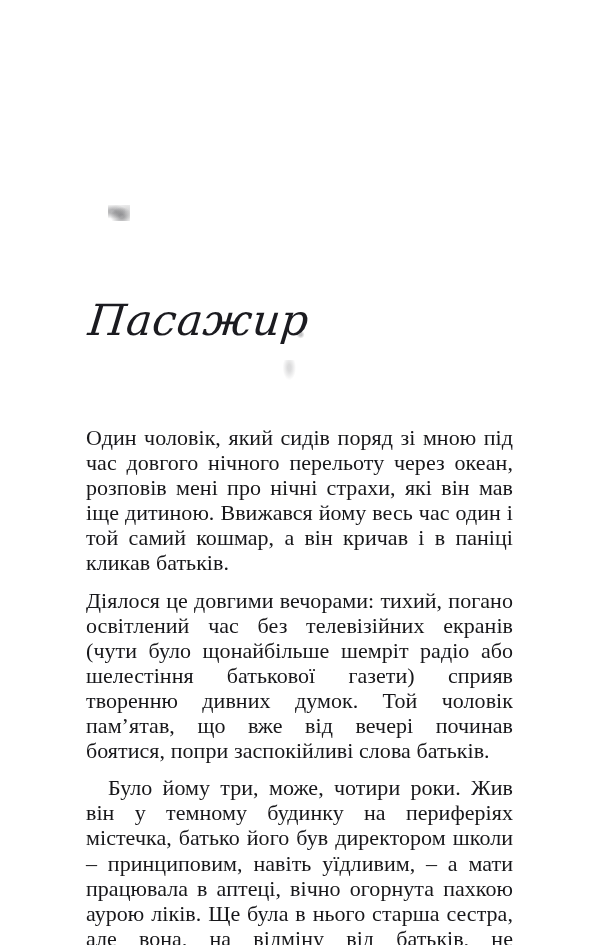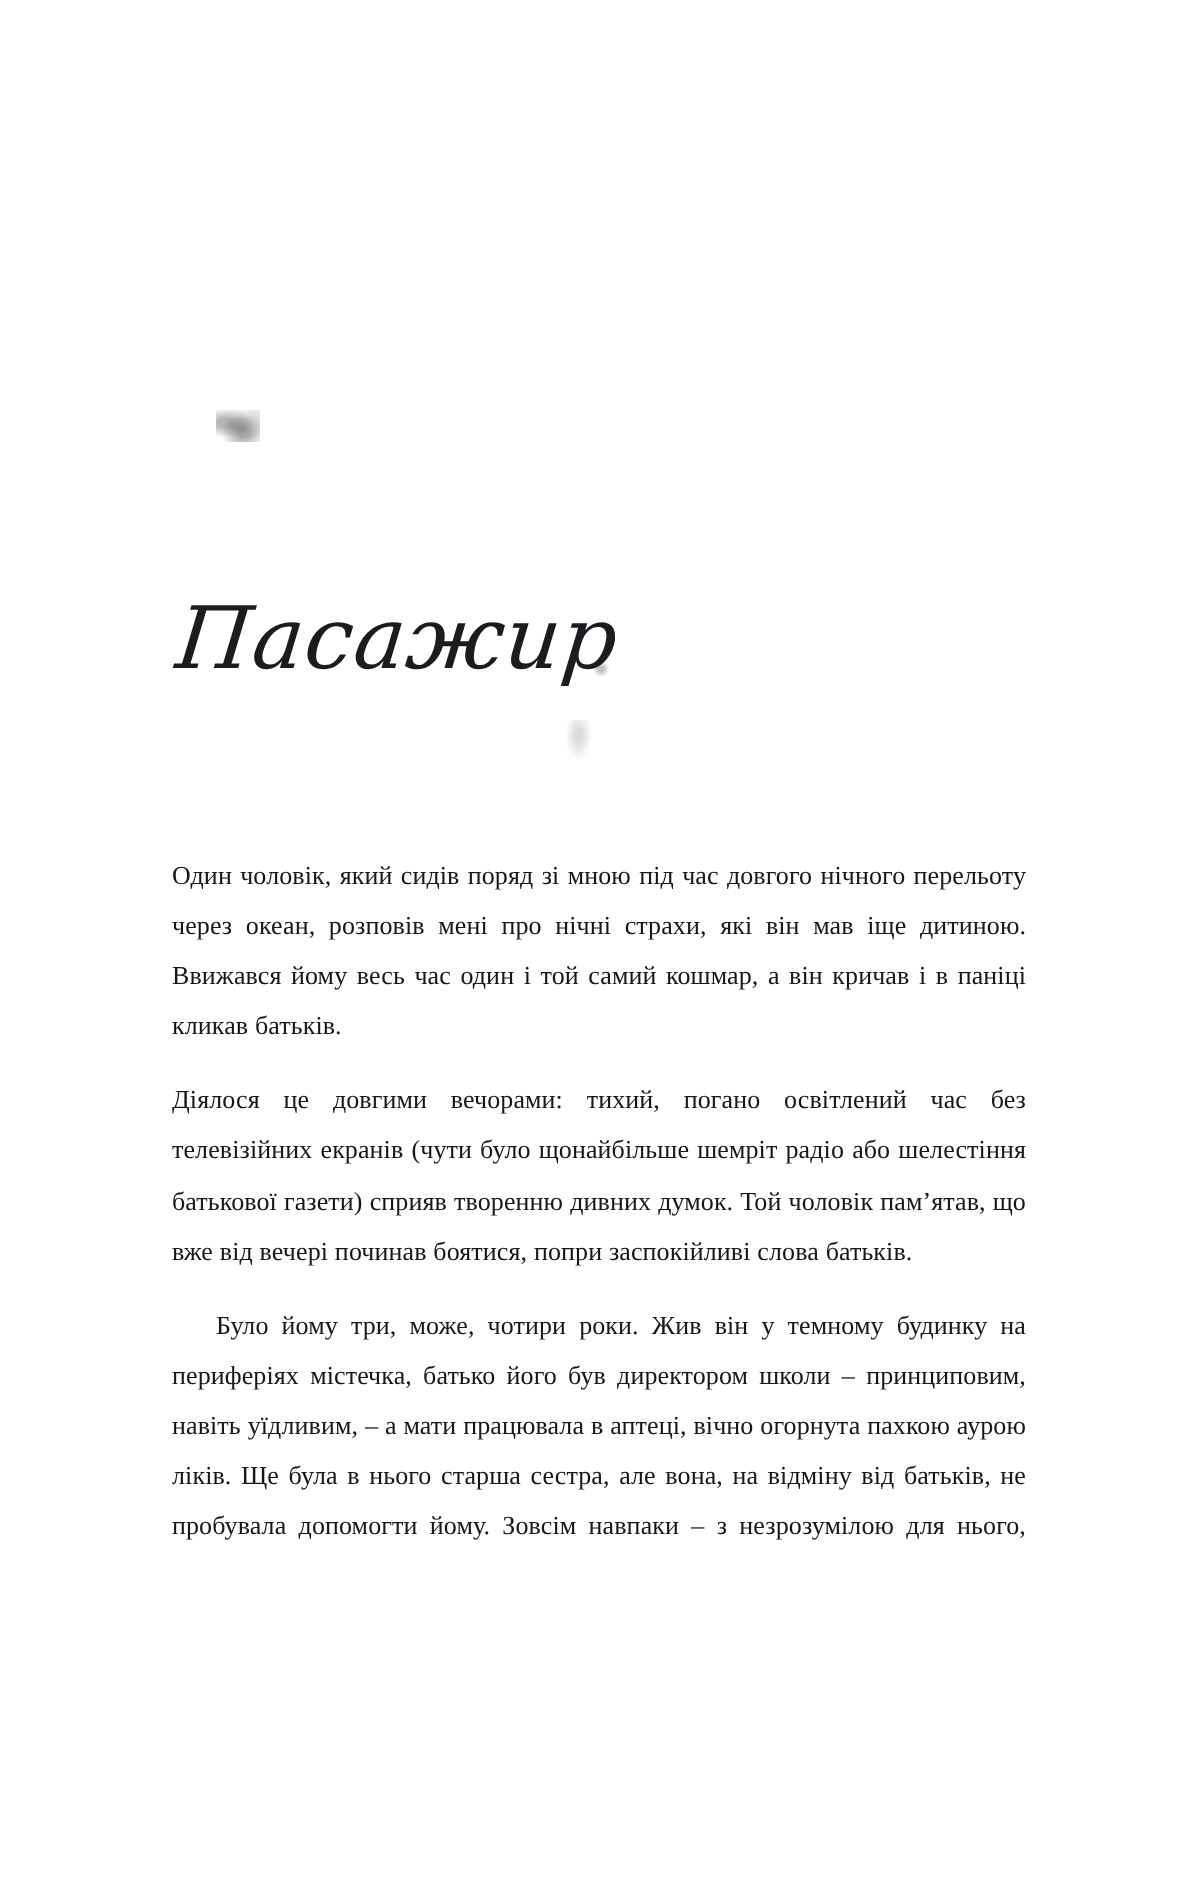--- a/index.html
+++ b/index.html
@@ -76,21 +76,21 @@
   
   .text-block {
     position: absolute;
     left: 86px;
     top: 425px;
     width: 427px;
   }
 
   .body-paragraph {
     margin: 0 0 12px 0;
-    font-size: 13px;
+    font-size: 22px;
     line-height: 25.1px;
     color: #17171a;
     text-align: justify;
     text-align-last: left;
     word-spacing: 0.1px;
     letter-spacing: 0.05px;
     hyphens: manual;
   }
 
   .body-paragraph:last-child {

